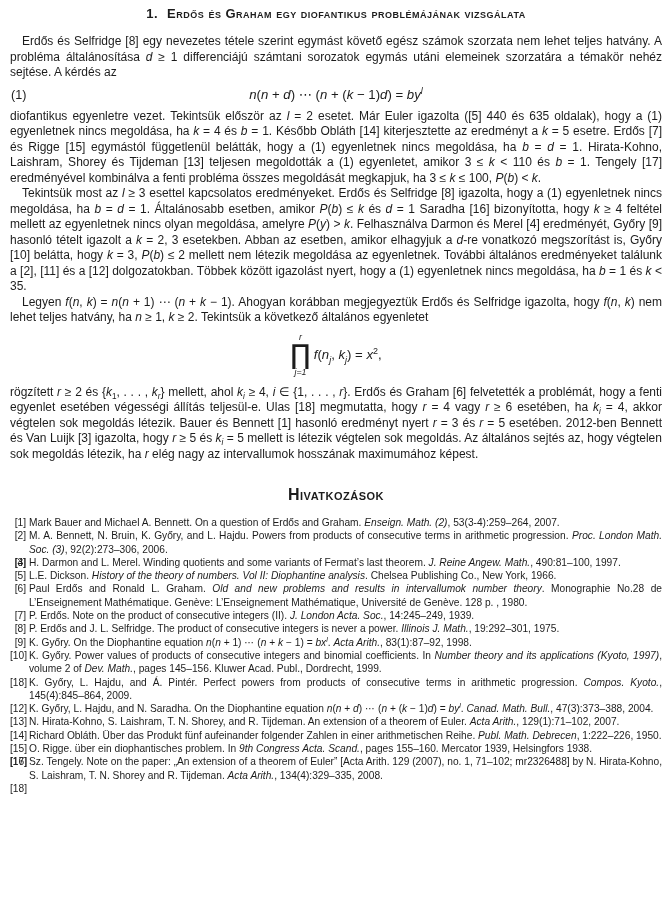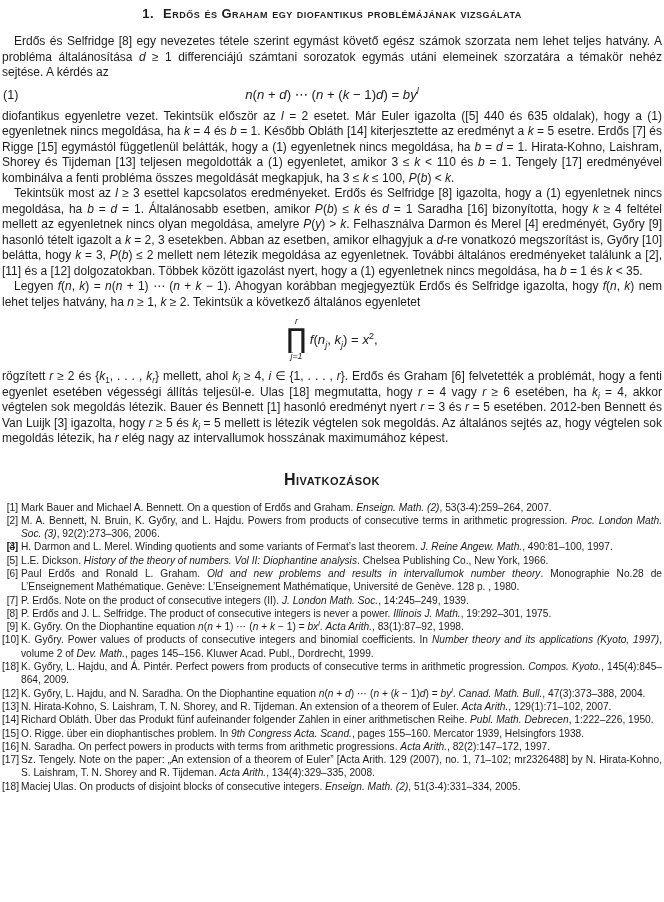--- a/index.html
+++ b/index.html
@@ -2,21 +2,21 @@
 <html lang="hu"><head>
 <meta charset="utf-8">
 <style>
   html,body{margin:0;padding:0;background:#ffffff;}
   body{
     width:664px;height:902px;overflow:hidden;box-sizing:border-box;
     font-family:"Liberation Sans","DejaVu Sans",sans-serif;
     color:#1c1c1c;
     -webkit-font-smoothing:antialiased;
   }
-  main{padding:4px 2px 0 2px;box-sizing:border-box;}
+  main{padding:4px 2px 0 10px;box-sizing:border-box;}
   .title{
     font-size:13px;font-weight:600;text-align:center;
     font-variant:small-caps;letter-spacing:0.5px;
     margin:2px 0 13px 0;
   }
   .sec-no{margin-right:9px;font-weight:600;}
   .par{
     margin:0;font-size:12px;line-height:15.5px;
     text-align:justify;
   }
@@ -85,27 +85,27 @@
 
   <h2 class="refs-heading">Hivatkozások</h2>
 
   <ol class="refs">
     <li class="ref"><span class="ref-num">[1]</span><span class="ref-text">Mark Bauer and Michael A. Bennett. On a question of Erdős and Graham. <span class="run-i">Enseign. Math. (2)</span>, 53(3-4):259–264, 2007.</span></li>
     <li class="ref"><span class="ref-num">[2]</span><span class="ref-text">M. A. Bennett, N. Bruin, K. Győry, and L. Hajdu. Powers from products of consecutive terms in arithmetic progression. <span class="run-i">Proc. London Math. Soc. (3)</span>, 92(2):273–306, 2006.</span></li>
     <li class="ref"><span class="ref-num">[3]</span></li>
     <li class="ref"><span class="ref-num">[4]</span><span class="ref-text">H. Darmon and L. Merel. Winding quotients and some variants of Fermat’s last theorem. <span class="run-i">J. Reine Angew. Math.</span>, 490:81–100, 1997.</span></li>
     <li class="ref"><span class="ref-num">[5]</span><span class="ref-text">L.E. Dickson. <span class="run-i">History of the theory of numbers. Vol II: Diophantine analysis</span>. Chelsea Publishing Co., New York, 1966.</span></li>
     <li class="ref"><span class="ref-num">[6]</span><span class="ref-text">Paul Erdős and Ronald L. Graham. <span class="run-i">Old and new problems and results in intervallumok number theory</span>. Monographie No.28 de L’Enseignement Mathématique. Genève: L’Enseignement Mathématique, Université de Genève. 128 p. , 1980.</span></li>
-    <li class="ref"><span class="ref-num">[7]</span><span class="ref-text">P. Erdős. Note on the product of consecutive integers (II). <span class="run-i">J. London Math. Soc.</span>, 14:245–249, 1939.</span></li>
+    <li class="ref"><span class="ref-num">[7]</span><span class="ref-text">P. Erdős. Note on the product of consecutive integers (II). <span class="run-i">J. London Acta. Soc.</span>, 14:245–249, 1939.</span></li>
     <li class="ref"><span class="ref-num">[8]</span><span class="ref-text">P. Erdős and J. L. Selfridge. The product of consecutive integers is never a power. <span class="run-i">Illinois J. Math.</span>, 19:292–301, 1975.</span></li>
     <li class="ref"><span class="ref-num">[9]</span><span class="ref-text">K. Győry. On the Diophantine equation <span class="run-i">n</span>(<span class="run-i">n</span> + 1) ⋯ (<span class="run-i">n</span> + <span class="run-i">k</span> − 1) = <span class="run-i">bx</span><span class="run-i run-sup">l</span>. <span class="run-i">Acta Arith.</span>, 83(1):87–92, 1998.</span></li>
     <li class="ref"><span class="ref-num">[10]</span><span class="ref-text">K. Győry. Power values of products of consecutive integers and binomial coefficients. In <span class="run-i">Number theory and its applications (Kyoto, 1997)</span>, volume 2 of <span class="run-i">Dev. Math.</span>, pages 145–156. Kluwer Acad. Publ., Dordrecht, 1999.</span></li>
     <li class="ref"><span class="ref-num">[18]</span><span class="ref-text">K. Győry, L. Hajdu, and Á. Pintér. Perfect powers from products of consecutive terms in arithmetic progression. <span class="run-i">Compos. Kyoto.</span>, 145(4):845–864, 2009.</span></li>
     <li class="ref"><span class="ref-num">[12]</span><span class="ref-text">K. Győry, L. Hajdu, and N. Saradha. On the Diophantine equation <span class="run-i">n</span>(<span class="run-i">n</span> + <span class="run-i">d</span>) ⋯ (<span class="run-i">n</span> + (<span class="run-i">k</span> − 1)<span class="run-i">d</span>) = <span class="run-i">by</span><span class="run-i run-sup">l</span>. <span class="run-i">Canad. Math. Bull.</span>, 47(3):373–388, 2004.</span></li>
     <li class="ref"><span class="ref-num">[13]</span><span class="ref-text">N. Hirata-Kohno, S. Laishram, T. N. Shorey, and R. Tijdeman. An extension of a theorem of Euler. <span class="run-i">Acta Arith.</span>, 129(1):71–102, 2007.</span></li>
     <li class="ref"><span class="ref-num">[14]</span><span class="ref-text">Richard Obláth. Über das Produkt fünf aufeinander folgender Zahlen in einer arithmetischen Reihe. <span class="run-i">Publ. Math. Debrecen</span>, 1:222–226, 1950.</span></li>
     <li class="ref"><span class="ref-num">[15]</span><span class="ref-text">O. Rigge. über ein diophantisches problem. In <span class="run-i">9th Congress Acta. Scand.</span>, pages 155–160. Mercator 1939, Helsingfors 1938.</span></li>
-    <li class="ref"><span class="ref-num">[16]</span><span class="ref-text">N. Saradha. On perfect powers in products with terms from arithmetic progressions. <span class="run-i">Acta Arith.</span>, 82(2):147–172, 1997.</span></li>
+    <li class="ref"><span class="ref-num">[16]</span></li>
     <li class="ref"><span class="ref-num">[17]</span><span class="ref-text">Sz. Tengely. Note on the paper: „An extension of a theorem of Euler” [Acta Arith. 129 (2007), no. 1, 71–102; mr2326488] by N. Hirata-Kohno, S. Laishram, T. N. Shorey and R. Tijdeman. <span class="run-i">Acta Arith.</span>, 134(4):329–335, 2008.</span></li>
-    <li class="ref"><span class="ref-num">[18]</span><span class="ref-text">Maciej Ulas. On products of disjoint blocks of consecutive integers. <span class="run-i">Enseign. Math. (2)</span>, 51(3-4):331–334, 2005.</span></li>
+    <li class="ref"><span class="ref-num">[18]</span></li>
   </ol>
 
 </main>
 
 </body></html>

